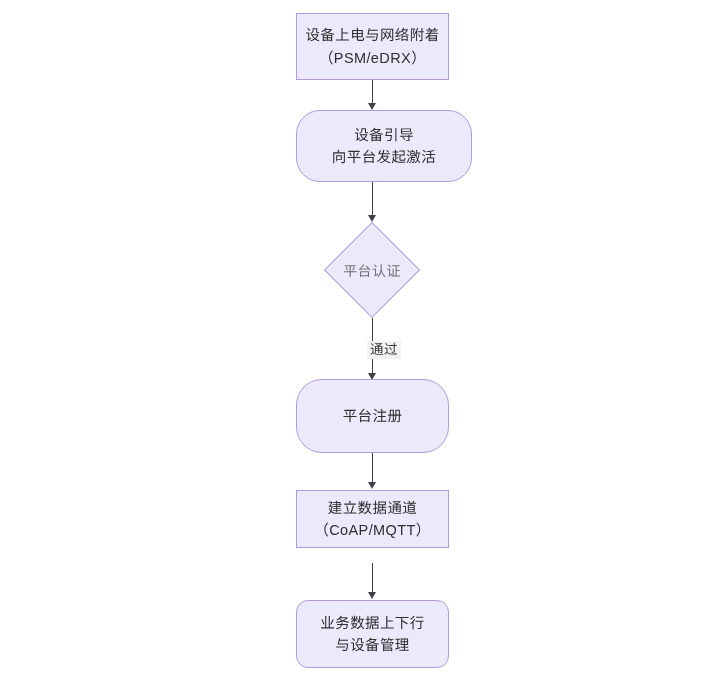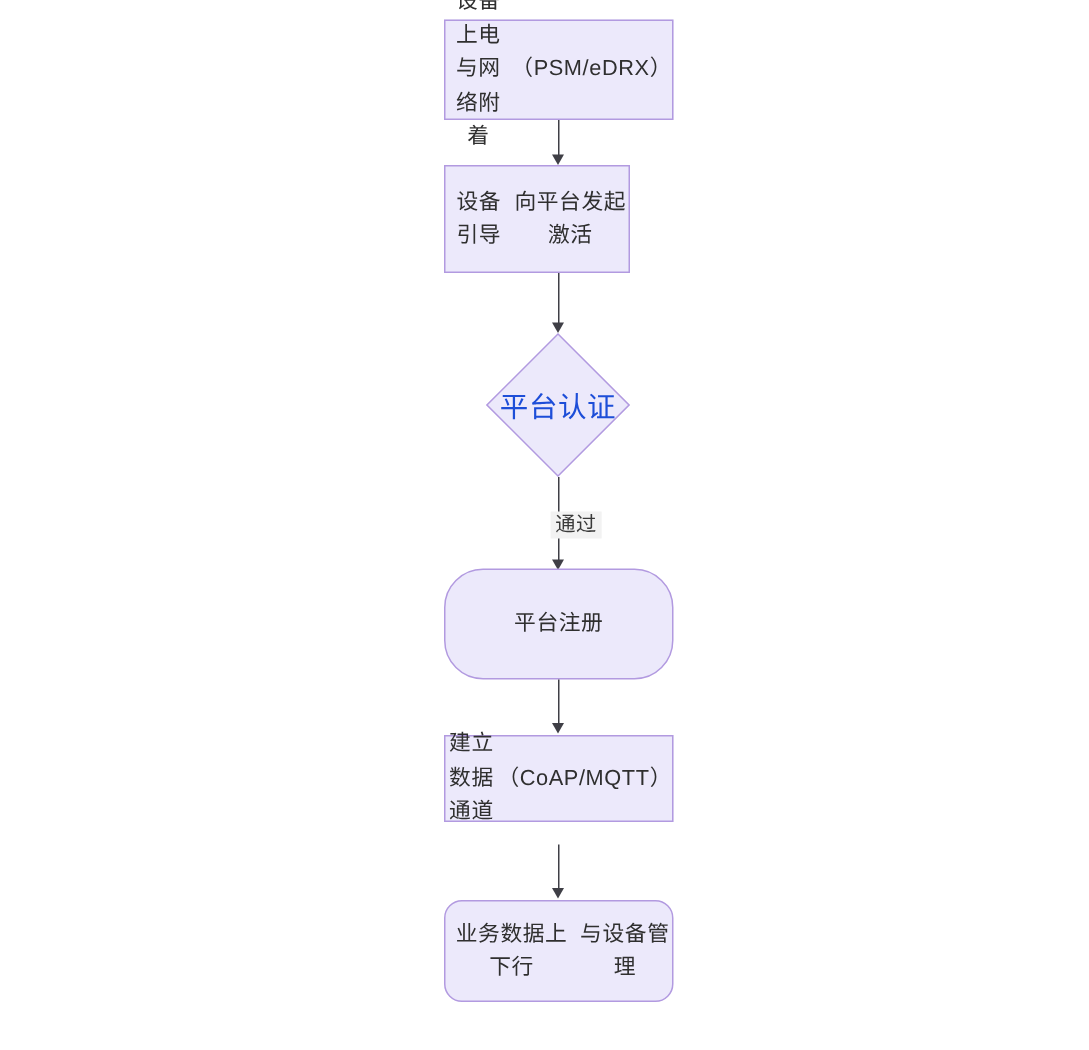--- a/index.html
+++ b/index.html
@@ -19,20 +19,21 @@
     position: absolute;
     left: 0;
     top: 0;
     width: 726px;
     height: 700px;
   }
   .node {
     position: absolute;
     box-sizing: border-box;
     display: flex;
+    flex-direction: column;
     align-items: center;
     justify-content: center;
     background: #ece9fb;
     border: 1.6px solid #b29ae0;
     color: #2f2f2f;
     font-size: 14.5px;
     line-height: 1.55;
     text-align: center;
     letter-spacing: 0.4px;
   }
@@ -56,22 +57,22 @@
     margin-left: -34px;
     margin-top: -34px;
     background: #ece9fb;
     border: 1.6px solid #b29ae0;
     transform: rotate(45deg);
     box-sizing: border-box;
   }
   .diamond-label {
     position: relative;
     z-index: 2;
-    font-size: 19px;
-    color: #1d4ed8;
+    font-size: 14px;
+    color: #737373;
     letter-spacing: 0.4px;
     white-space: nowrap;
   }
   
   .edge {
     position: absolute;
     width: 1px;
     background: #3f3f46;
     left: 372px;
   }
@@ -103,21 +104,21 @@
 <div id="diagram">
 
   <div class="node" style="left:296px; top:13px; width:153px; height:67px;">
     <span>设备上电与网络附着</span>
     <span class="line2">（PSM/eDRX）</span>
   </div>
 
   <div class="edge" style="top:80px; height:24px;"></div>
   <div class="arrowhead" style="top:103px;"></div>
 
-  <div class="node" style="left:296px; top:110px; width:124px; height:72px;">
+  <div class="node" style="left:296px; top:110px; width:176px; height:72px;border-radius:24px;">
     <span>设备引导</span>
     <span class="line2">向平台发起激活</span>
   </div>
 
   <div class="edge" style="top:182px; height:34px;"></div>
   <div class="arrowhead" style="top:215px;"></div>
 
   <div class="diamond-wrap" style="left:324px; top:222px; width:96px; height:96px;">
     <div class="diamond-shape"></div>
     <span class="diamond-label">平台认证</span>

